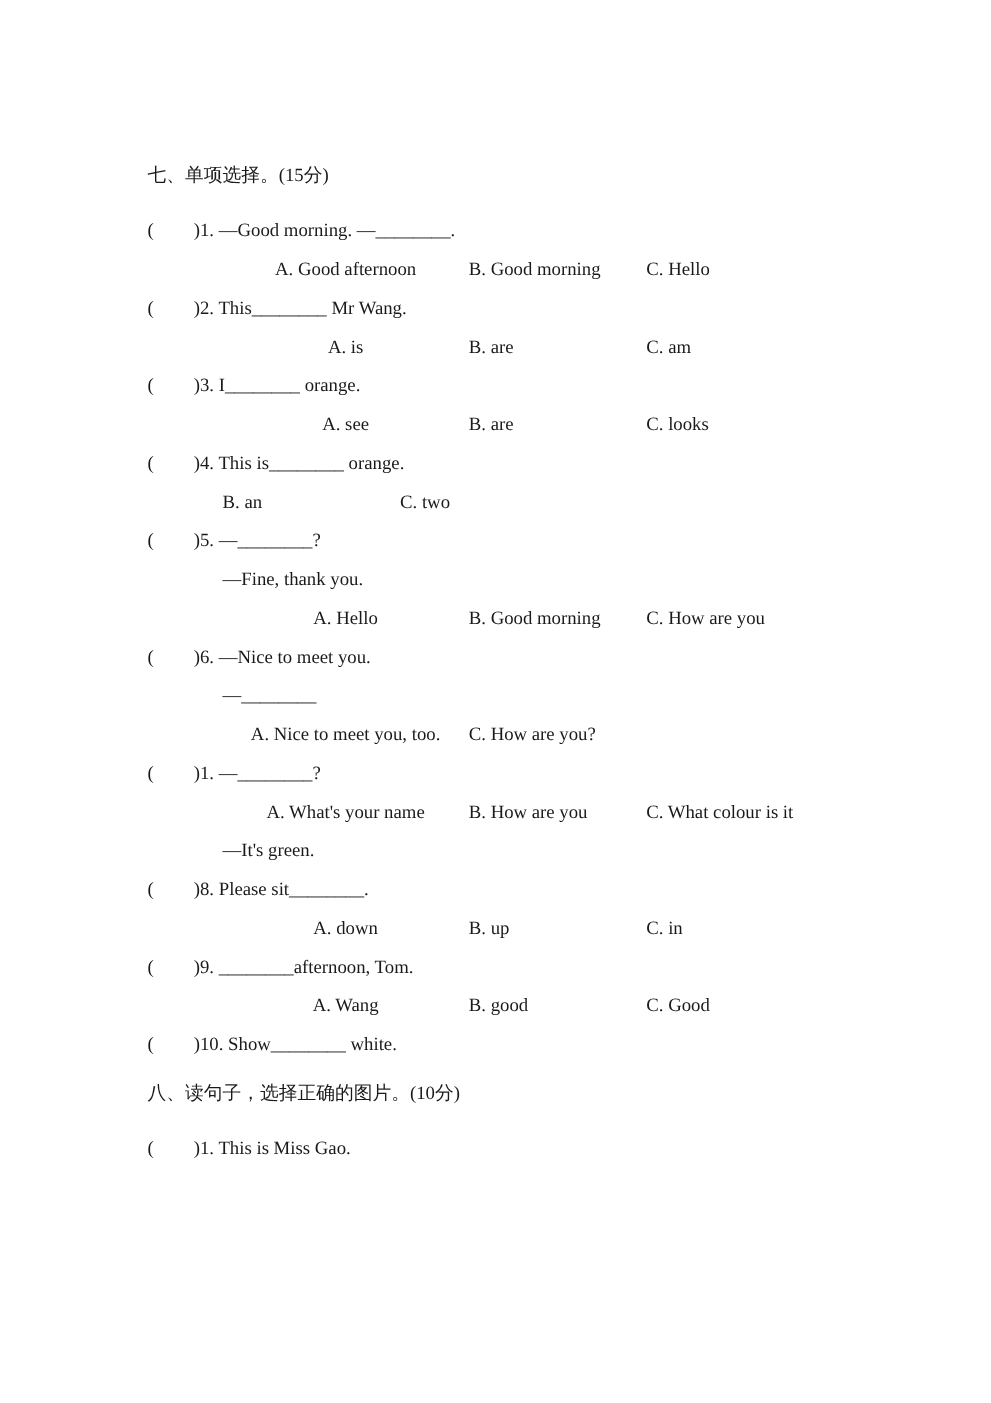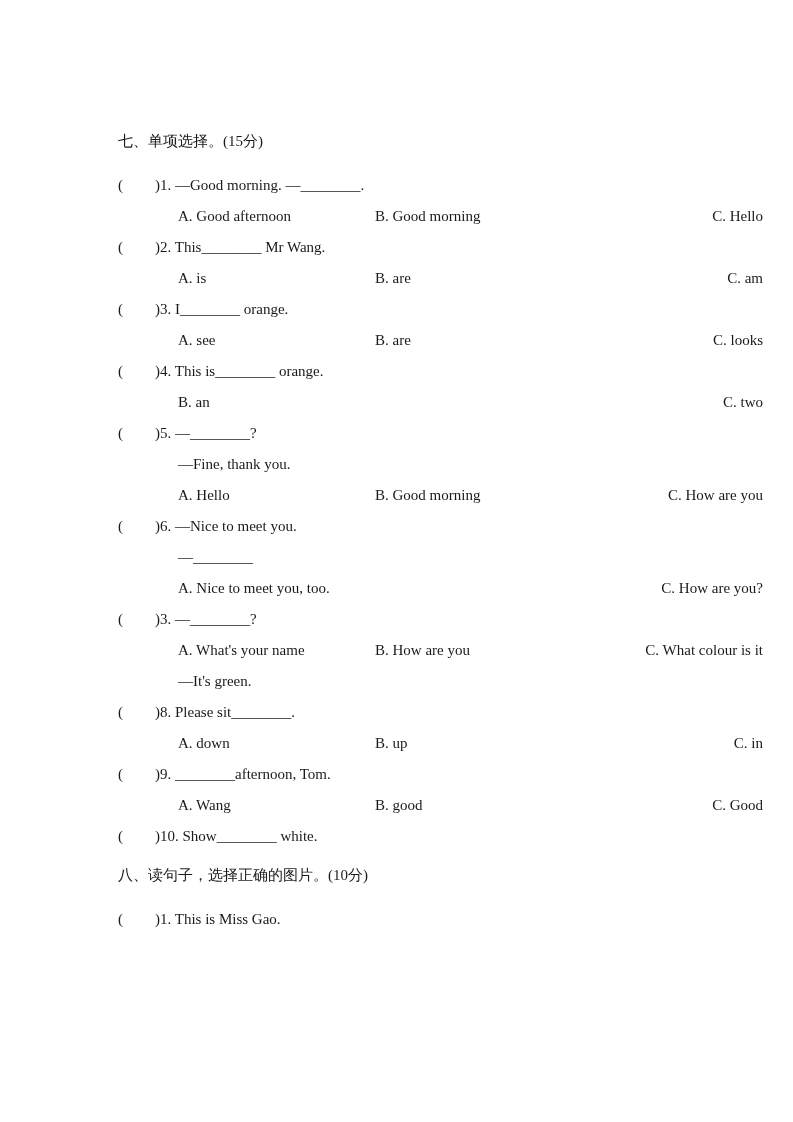--- a/index.html
+++ b/index.html
@@ -34,23 +34,23 @@
   }
   .paren {
     display: inline-block;
     width: 37px;
   }
   .cont-line, .options-line {
     padding-left: 60px;
   }
   .options-line { display: flex; }
   .opt { display: inline-block; }
-  .opt-a { width: 197px; }
+  .opt-a { width: 197px; text-align: center; }
   .opt-b { width: 142px; }
-  .opt-c { flex: 1; text-align: right; }
+  .opt-c { flex: 1; }
 </style>
 </head>
 <body style="background: rgb(255, 255, 255); color: rgb(26, 26, 26);">
 
 <div class="page">
   <div class="content">
     <div id="sections">
         <div class="section">
           <div class="section-title">七、单项选择。(15分)</div>
           <div class="question">
@@ -95,21 +95,21 @@
           </div>
           <div class="question">
             <div class="line stem-line"><span class="paren">(</span><span>)6. —Nice to meet you.</span></div>
             <div class="line cont-line">—________</div>
             <div class="line options-line">
               <span class="opt opt-a">A. Nice to meet you, too.</span>
               <span class="opt opt-c">C. How are you?</span>
             </div>
           </div>
           <div class="question">
-            <div class="line stem-line"><span class="paren">(</span><span>)3. —________?</span></div>
+            <div class="line stem-line"><span class="paren">(</span><span>)1. —________?</span></div>
             <div class="line options-line">
               <span class="opt opt-a">A. What's your name</span>
               <span class="opt opt-b">B. How are you</span>
               <span class="opt opt-c">C. What colour is it</span>
             </div>
             <div class="line cont-line">—It's green.</div>
           </div>
           <div class="question">
             <div class="line stem-line"><span class="paren">(</span><span>)8. Please sit________.</span></div>
             <div class="line options-line">

